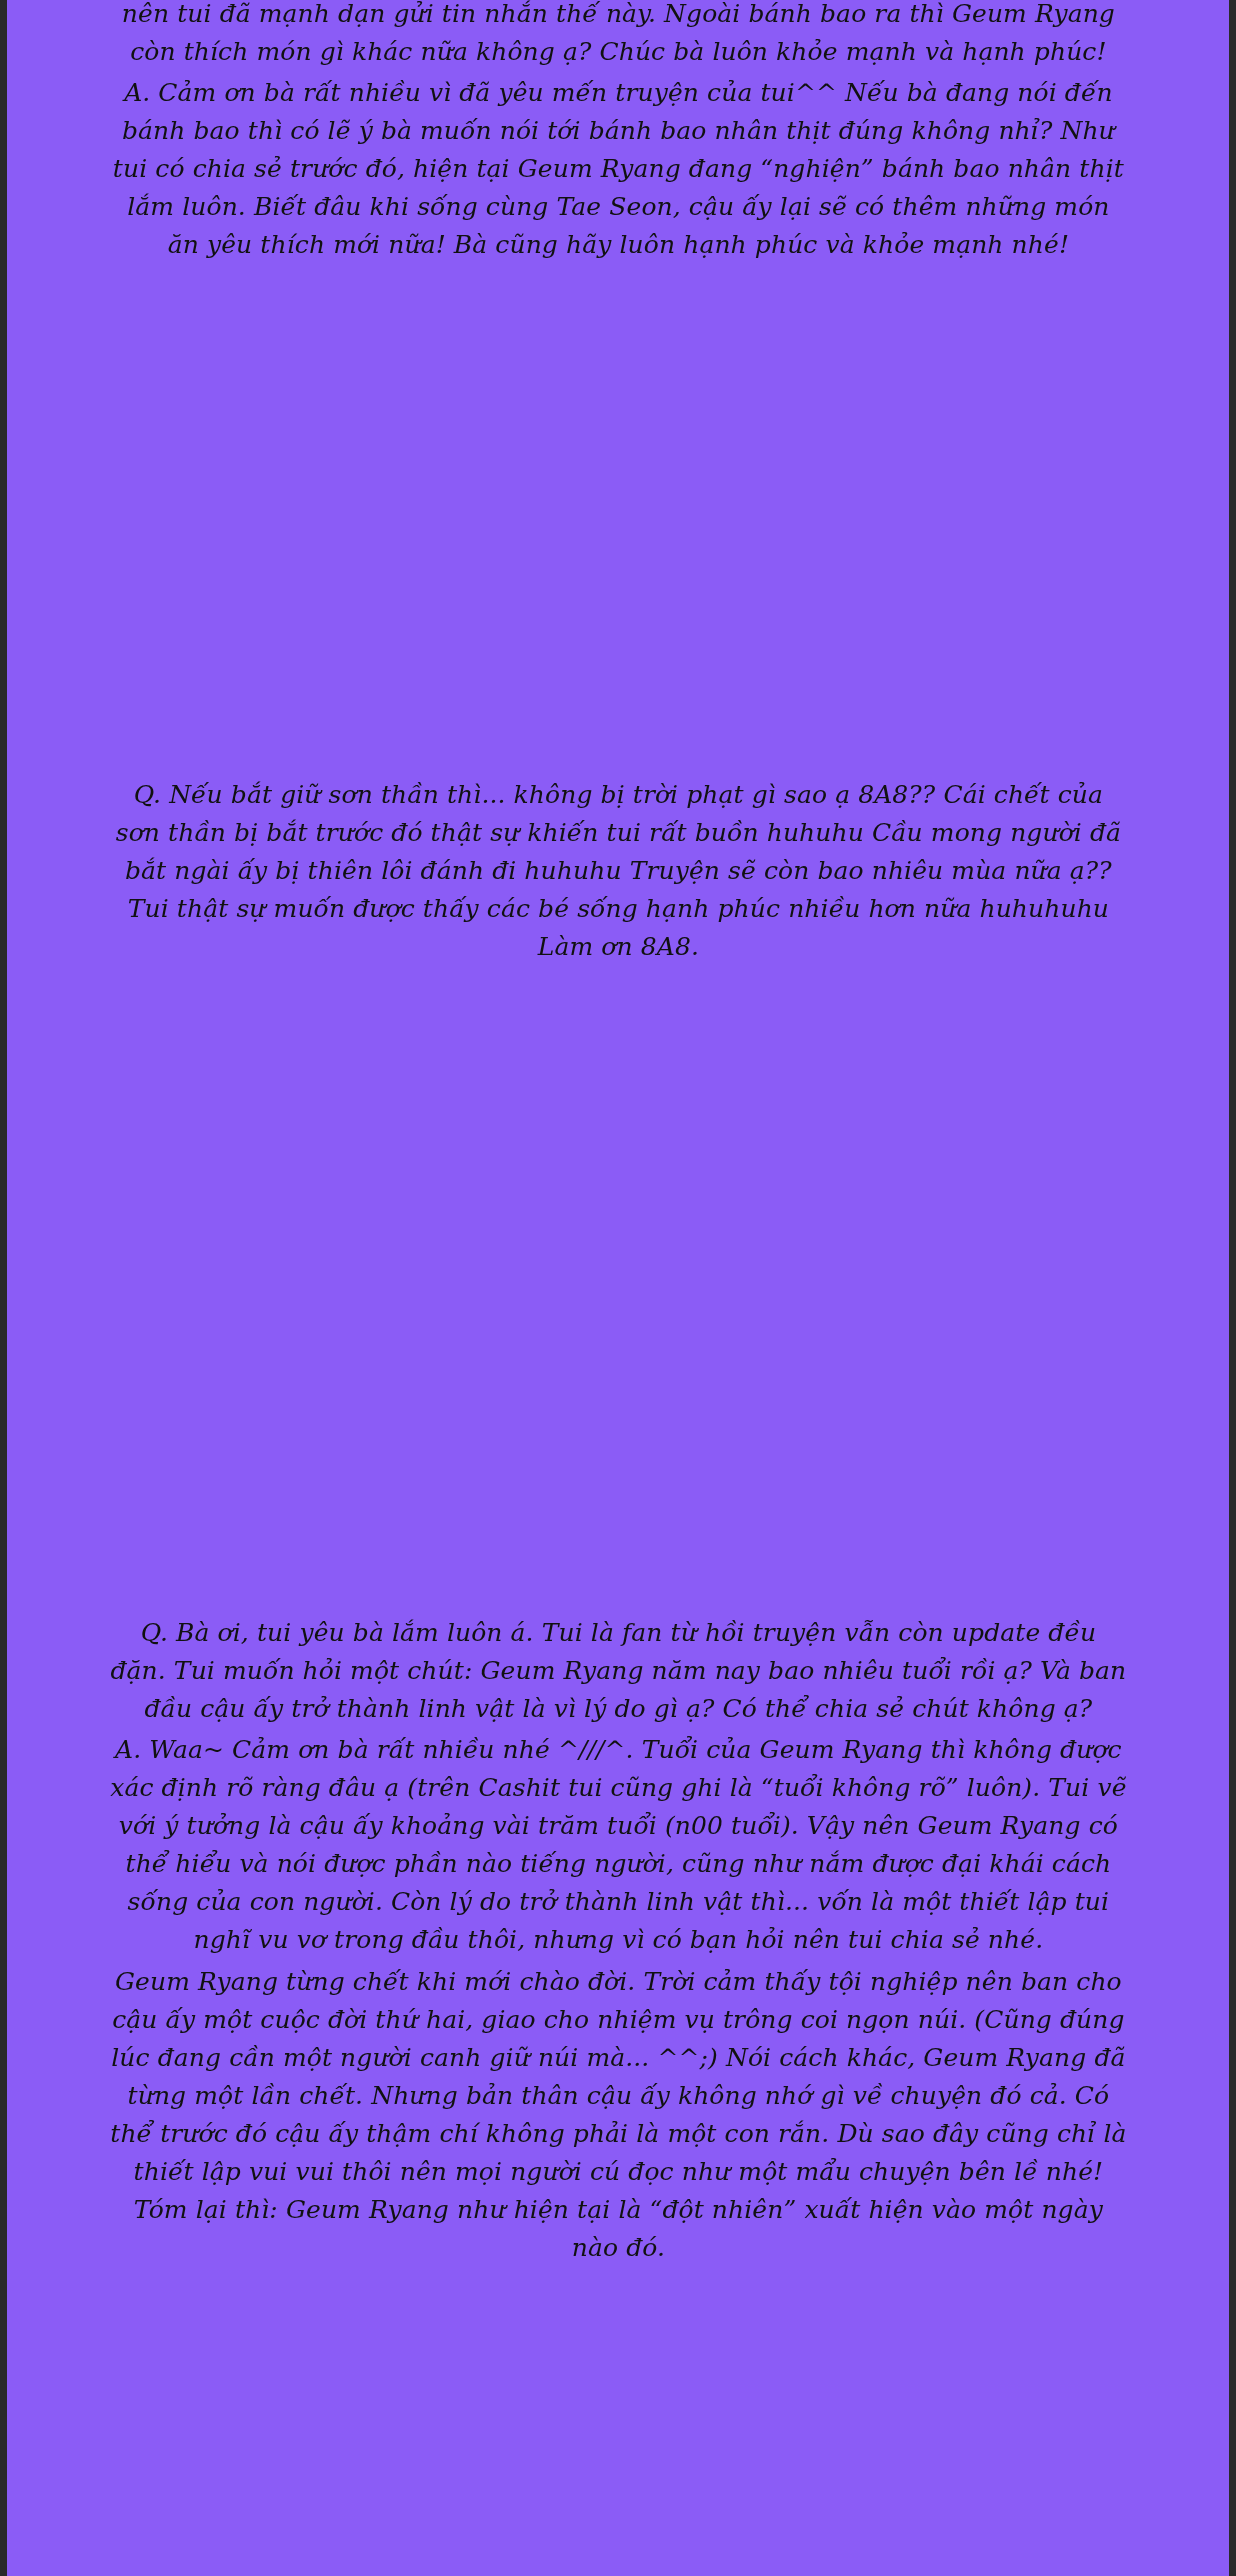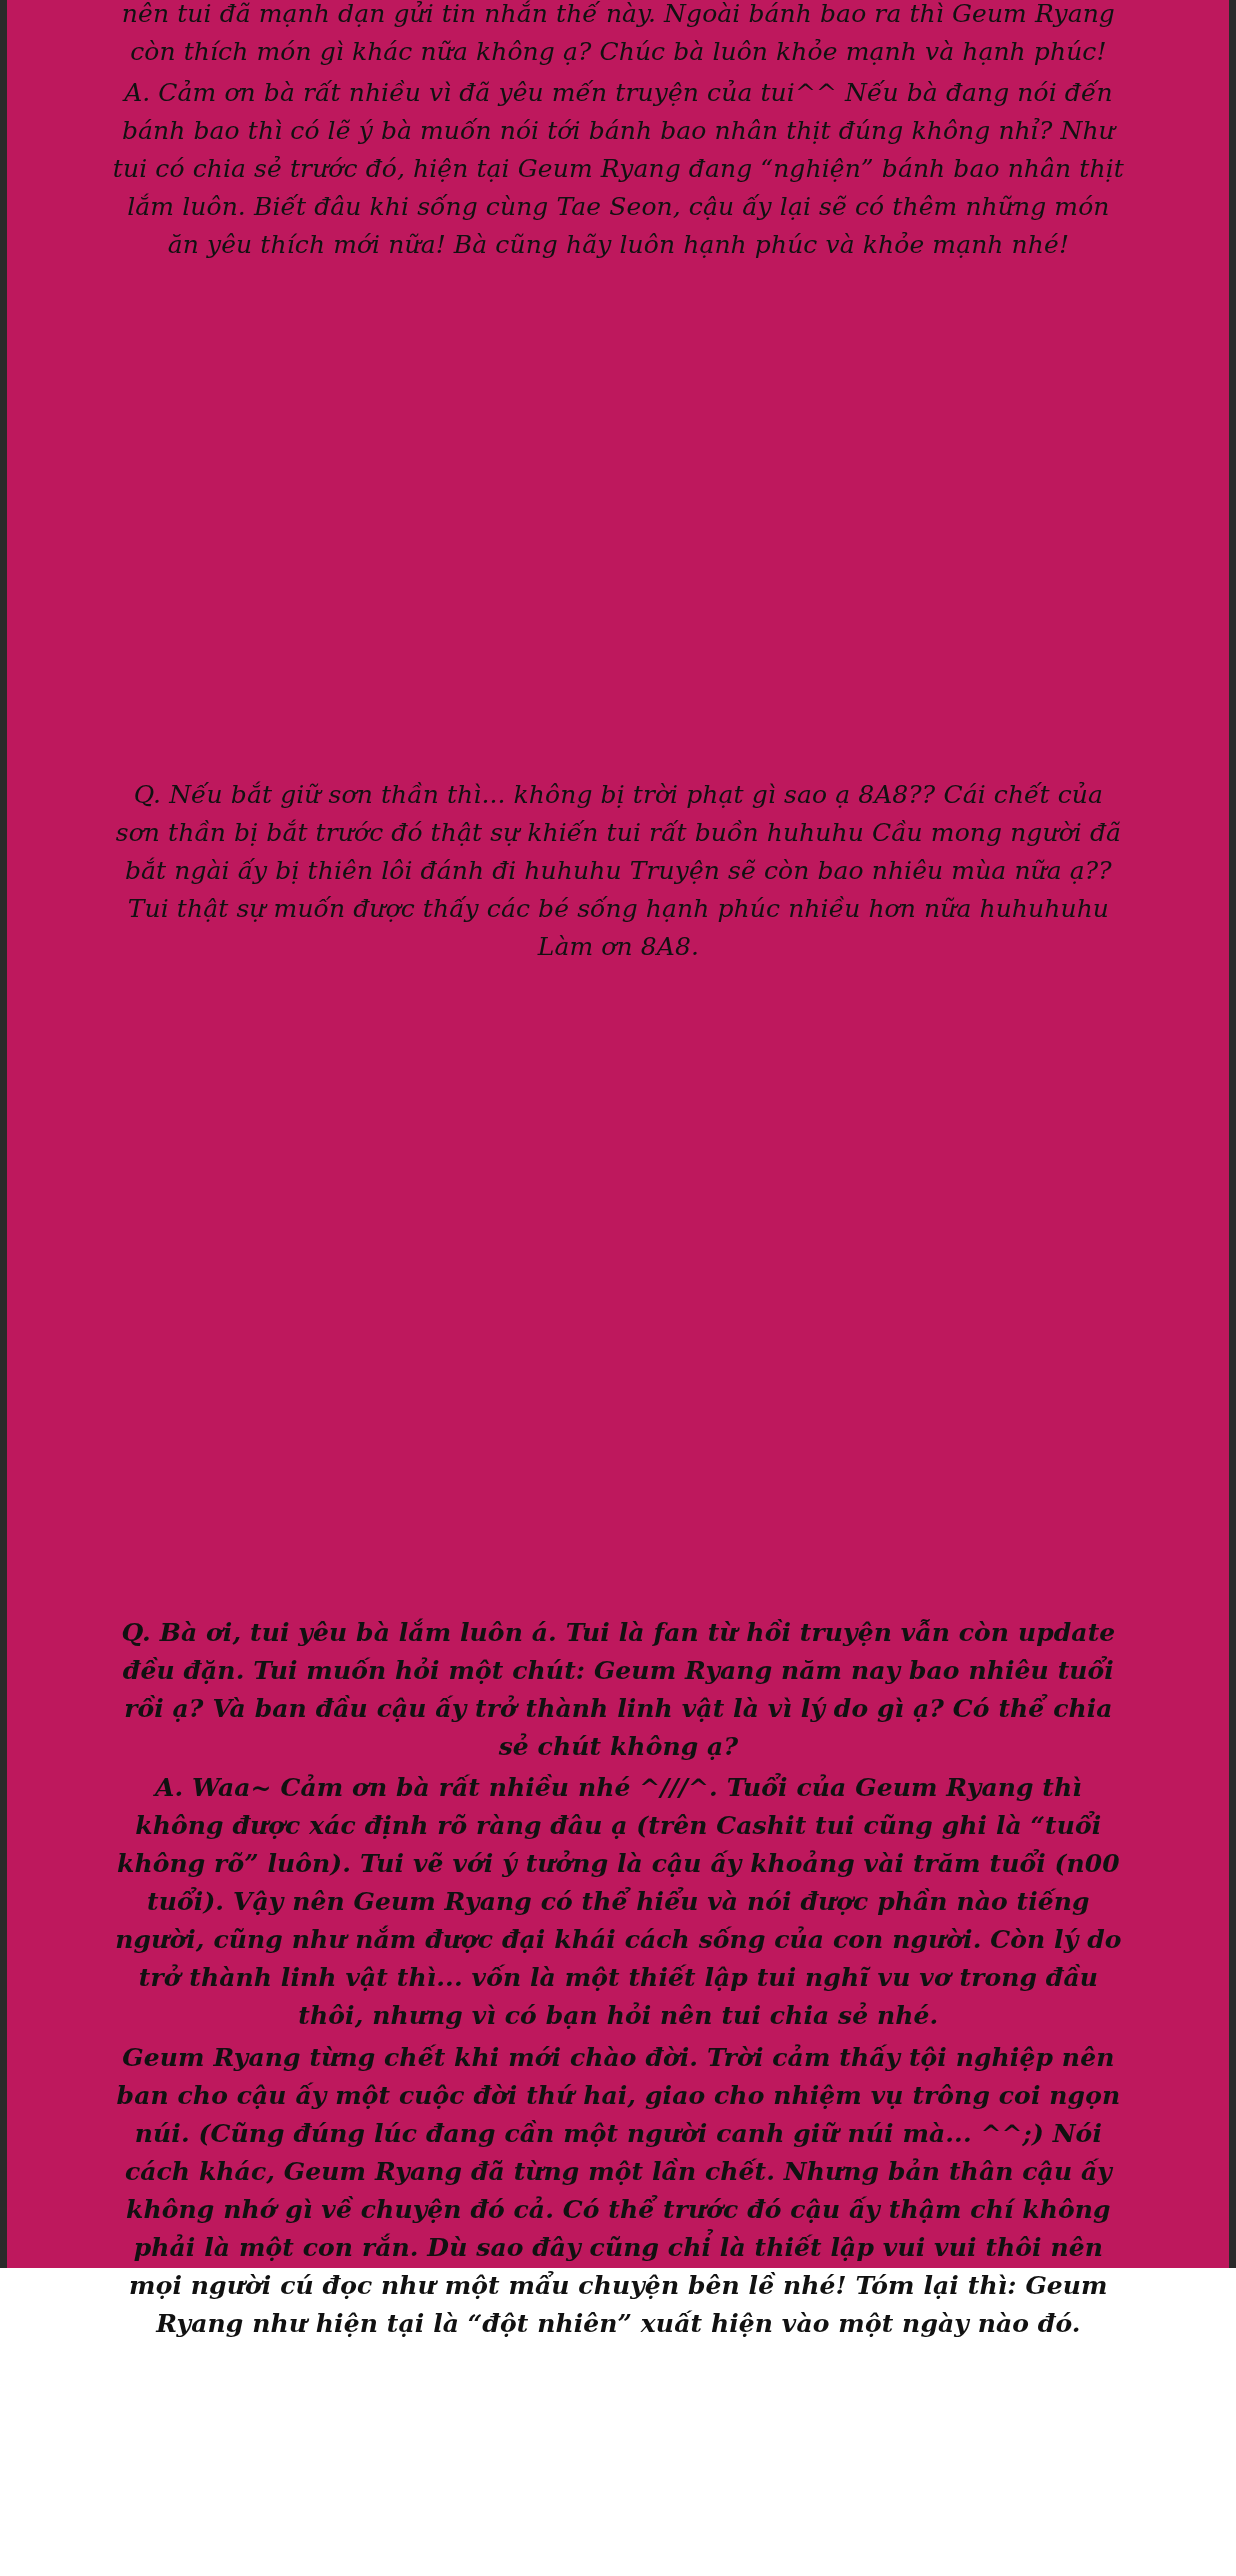--- a/index.html
+++ b/index.html
@@ -11,22 +11,22 @@
     width: 1236px;
     height: 2576px;
     position: relative;
     font-family: "DejaVu Serif", serif;
     color: #1a1a1a;
     overflow: hidden;
   }
   .page {
     position: relative;
     width: 1236px;
-    height: 2268px;
-    background: #be185d;
+    height: 2576px;
+    background: #8b5cf6;
   }
   
   .gutter {
     position: absolute;
     top: 0;
     bottom: 0;
     width: 6.9px;
     background: #2a2a2a;
   }
   .gutter.left  { left: 0; }
@@ -55,21 +55,21 @@
     margin: 0 0 3.4px 0;
     color: #111111;
     text-align: center;
   }
   .para.indent-q { }
   .para.answer { }
 
   
   #block-1 { top: -5.2px; }
   #block-2 { top: 776px; }
-  #block-3 { top: 1614px; font-weight: bold; }
+  #block-3 { top: 1614px; }
 </style>
 </head>
 <body>
 
 <div class="page">
 
   <div class="gutter left"></div>
   <div class="gutter right"></div>
 
   <div class="content">

